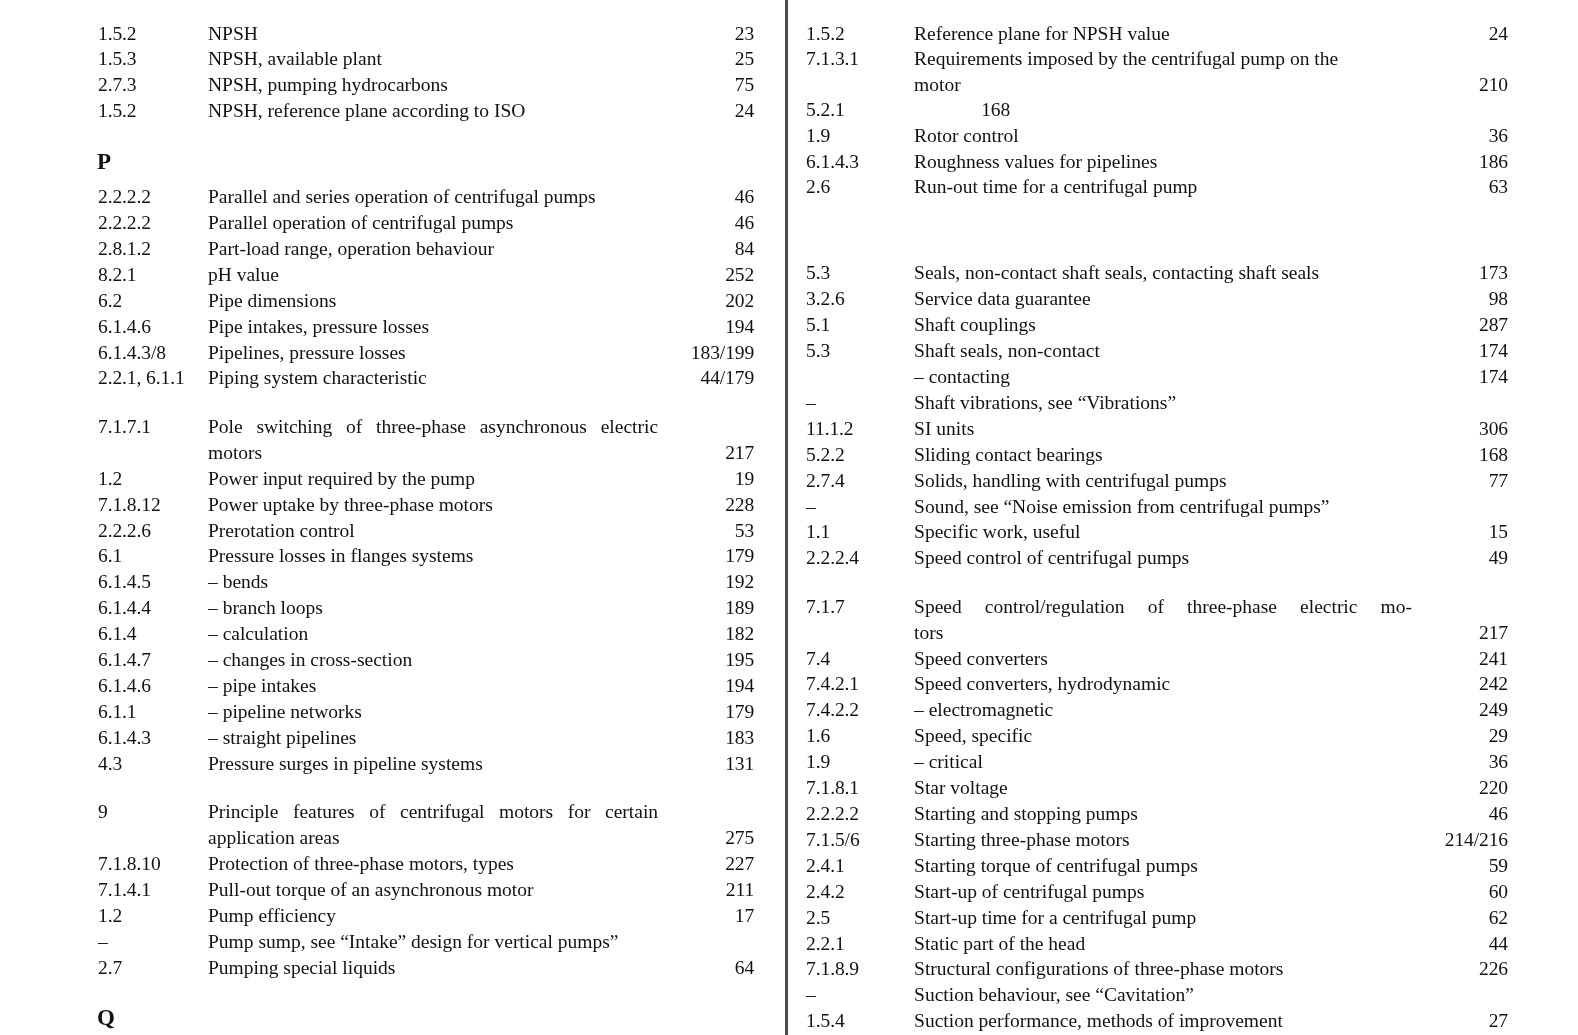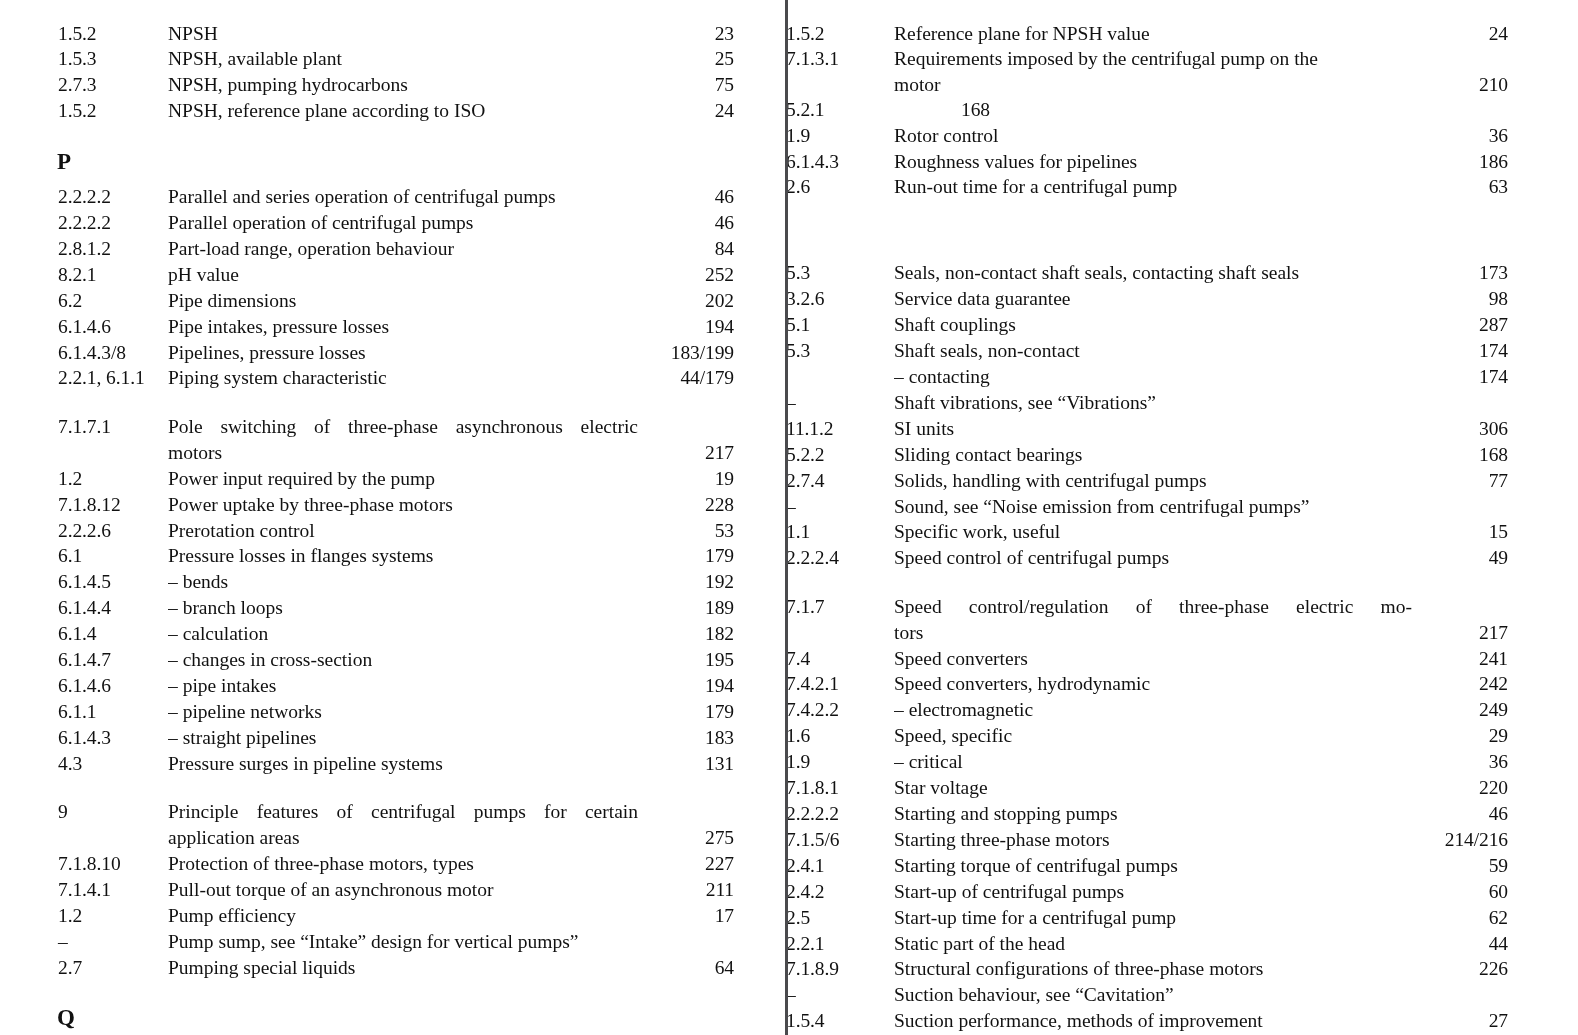--- a/index.html
+++ b/index.html
@@ -13,20 +13,21 @@
     position: relative;
     font-family: "Liberation Serif", "DejaVu Serif", serif;
     color: #111111;
     overflow: hidden;
   }
 
   .page-spread {
     position: absolute;
     inset: 0;
     display: flex;
+    padding-left: 40px;
   }
 
   .page {
     position: relative;
     box-sizing: border-box;
   }
   .page-left  { width: 786px; padding: 20px 0 0 0; }
   .page-right { width: 792px; padding: 20px 0 0 0; }
 
   .gutter-rule {
@@ -329,21 +330,21 @@
           <span class="sec">4.3</span>
           <span class="title-wrap">
             <span class="title">Pressure surges in pipeline systems</span>
             <span class="leaders"></span>
           </span>
           <span class="pageno">131</span>
         </div>
         <div class="entry justified">
           <span class="sec">9</span>
           <span class="title-wrap">
-            <span class="title">Principle features of centrifugal pumps for certain</span>
+            <span class="title">Principle features of centrifugal motors for certain</span>
           </span>
           <span class="pageno"></span>
         </div>
         <div class="entry">
           <span class="sec"></span>
           <span class="title-wrap">
             <span class="title">application areas</span>
             <span class="leaders"></span>
           </span>
           <span class="pageno">275</span>

